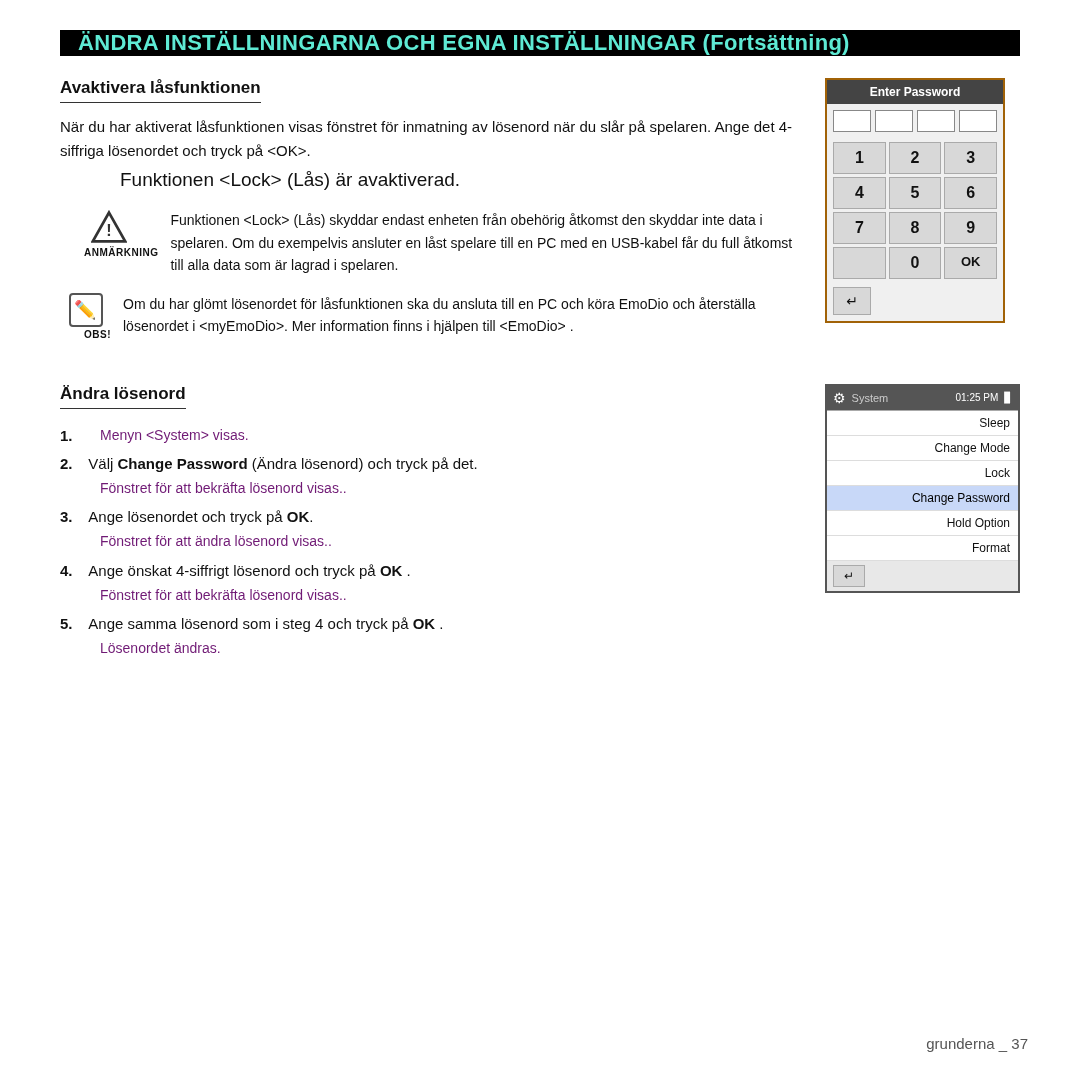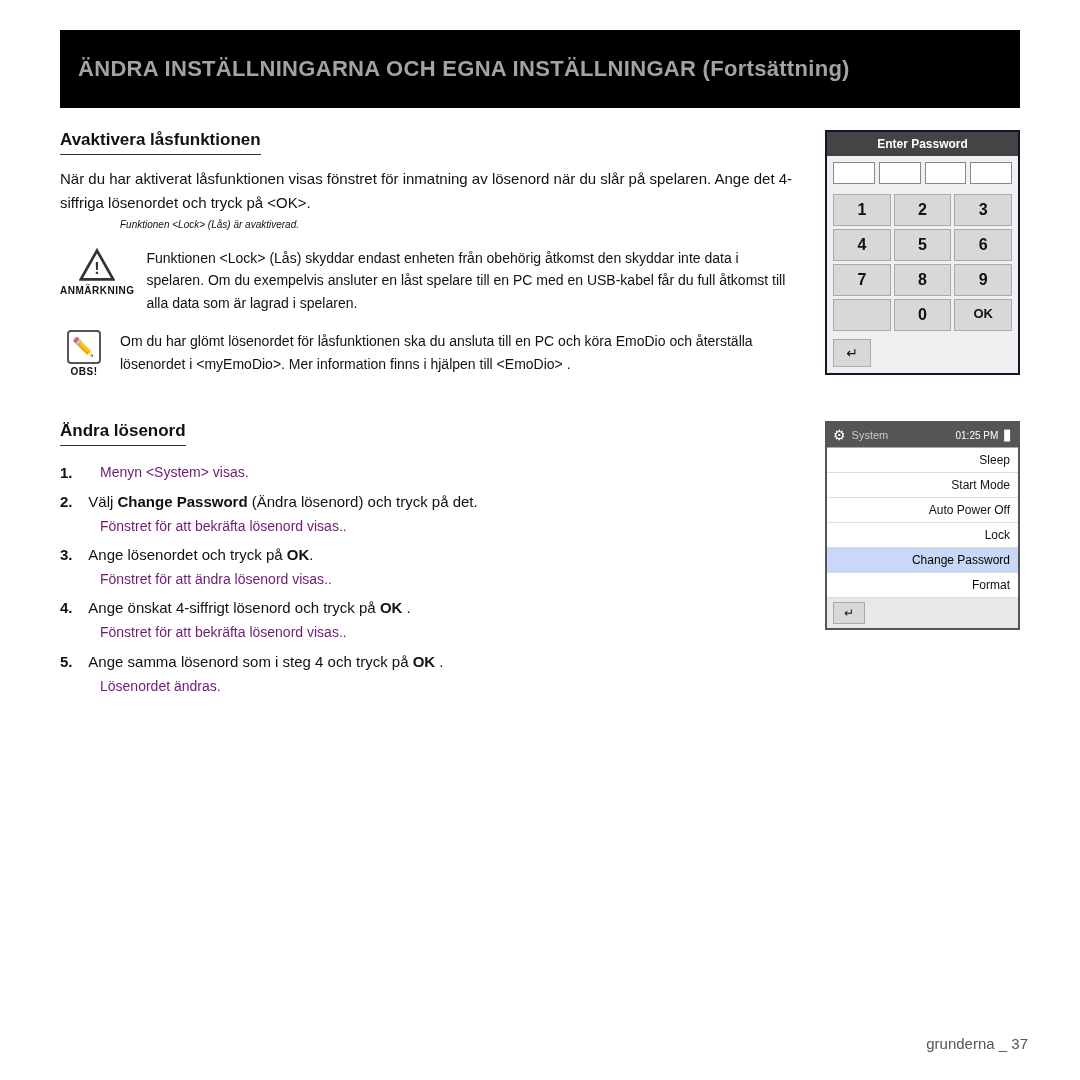--- a/index.html
+++ b/index.html
@@ -17,22 +17,22 @@
     .page {
       width: 1080px;
       height: 1080px;
       padding: 30px 60px 30px 60px;
       position: relative;
     }
 
     
     .page-header {
       background: #000000;
-      color: #a3a3a3;
-      padding: 26px 18px;
+      color: #5eead4;
+      padding: 0 18px;
       font-size: 22px;
       font-weight: bold;
       margin-bottom: 22px;
       letter-spacing: 0.3px;
     }
 
     
     .section-heading {
       font-size: 17px;
       font-weight: bold;
@@ -57,25 +57,24 @@
       flex: 0 0 195px;
     }
 
     .body-text {
       font-size: 15px;
       line-height: 1.6;
       margin-bottom: 2px;
     }
 
     .indent-text {
-      font-size: 10px;
+      font-size: 19px;
       line-height: 1.6;
       padding-left: 60px;
       margin-bottom: 14px;
-      font-style: italic;
     }
 
     
     .note-block {
       display: flex;
       align-items: flex-start;
       gap: 12px;
       margin-bottom: 16px;
       padding-left: 0px;
     }
@@ -92,20 +91,21 @@
       width: 36px;
       height: 36px;
     }
 
     .note-label {
       font-size: 10px;
       font-weight: bold;
       text-align: center;
       margin-top: 2px;
       letter-spacing: 0.5px;
+      margin-left: 24px;
     }
 
     .note-text {
       font-size: 14px;
       line-height: 1.6;
       flex: 1;
     }
 
     .pencil-icon-box {
       width: 34px;
@@ -113,23 +113,23 @@
       border: 2px solid #555;
       border-radius: 4px;
       display: flex;
       align-items: center;
       justify-content: center;
       font-size: 18px;
     }
 
     
     .password-widget {
-      border: 2px solid #0f172a;
+      border: 2px solid #a16207;
       background: #f0f0f0;
-      width: 195px;
+      width: 180px;
     }
 
     .pw-header {
       background: #444;
       color: #fff;
       font-size: 12px;
       font-weight: bold;
       padding: 5px 8px;
       text-align: center;
     }
@@ -429,24 +429,24 @@
     <div class="bottom-right">
       <div class="system-widget">
         <div class="sys-topbar">
           <span class="sys-gear">⚙</span>
           <span class="sys-title">System</span>
           <span class="sys-time">01:25 PM</span>
           <span class="sys-battery">▊</span>
         </div>
         <div class="sys-menu">
           <div class="sys-menu-item">Sleep</div>
-          <div class="sys-menu-item">Start Mode</div>
-          <div class="sys-menu-item">Auto Power Off</div>
+          <div class="sys-menu-item">Change Mode</div>
           <div class="sys-menu-item">Lock</div>
           <div class="sys-menu-item highlighted">Change Password</div>
+          <div class="sys-menu-item">Hold Option</div>
           <div class="sys-menu-item">Format</div>
         </div>
         <div class="sys-back-row">
           <div class="sys-back-btn">↵</div>
         </div>
       </div>
     </div>
   </div>
 
   <div class="page-footer">

